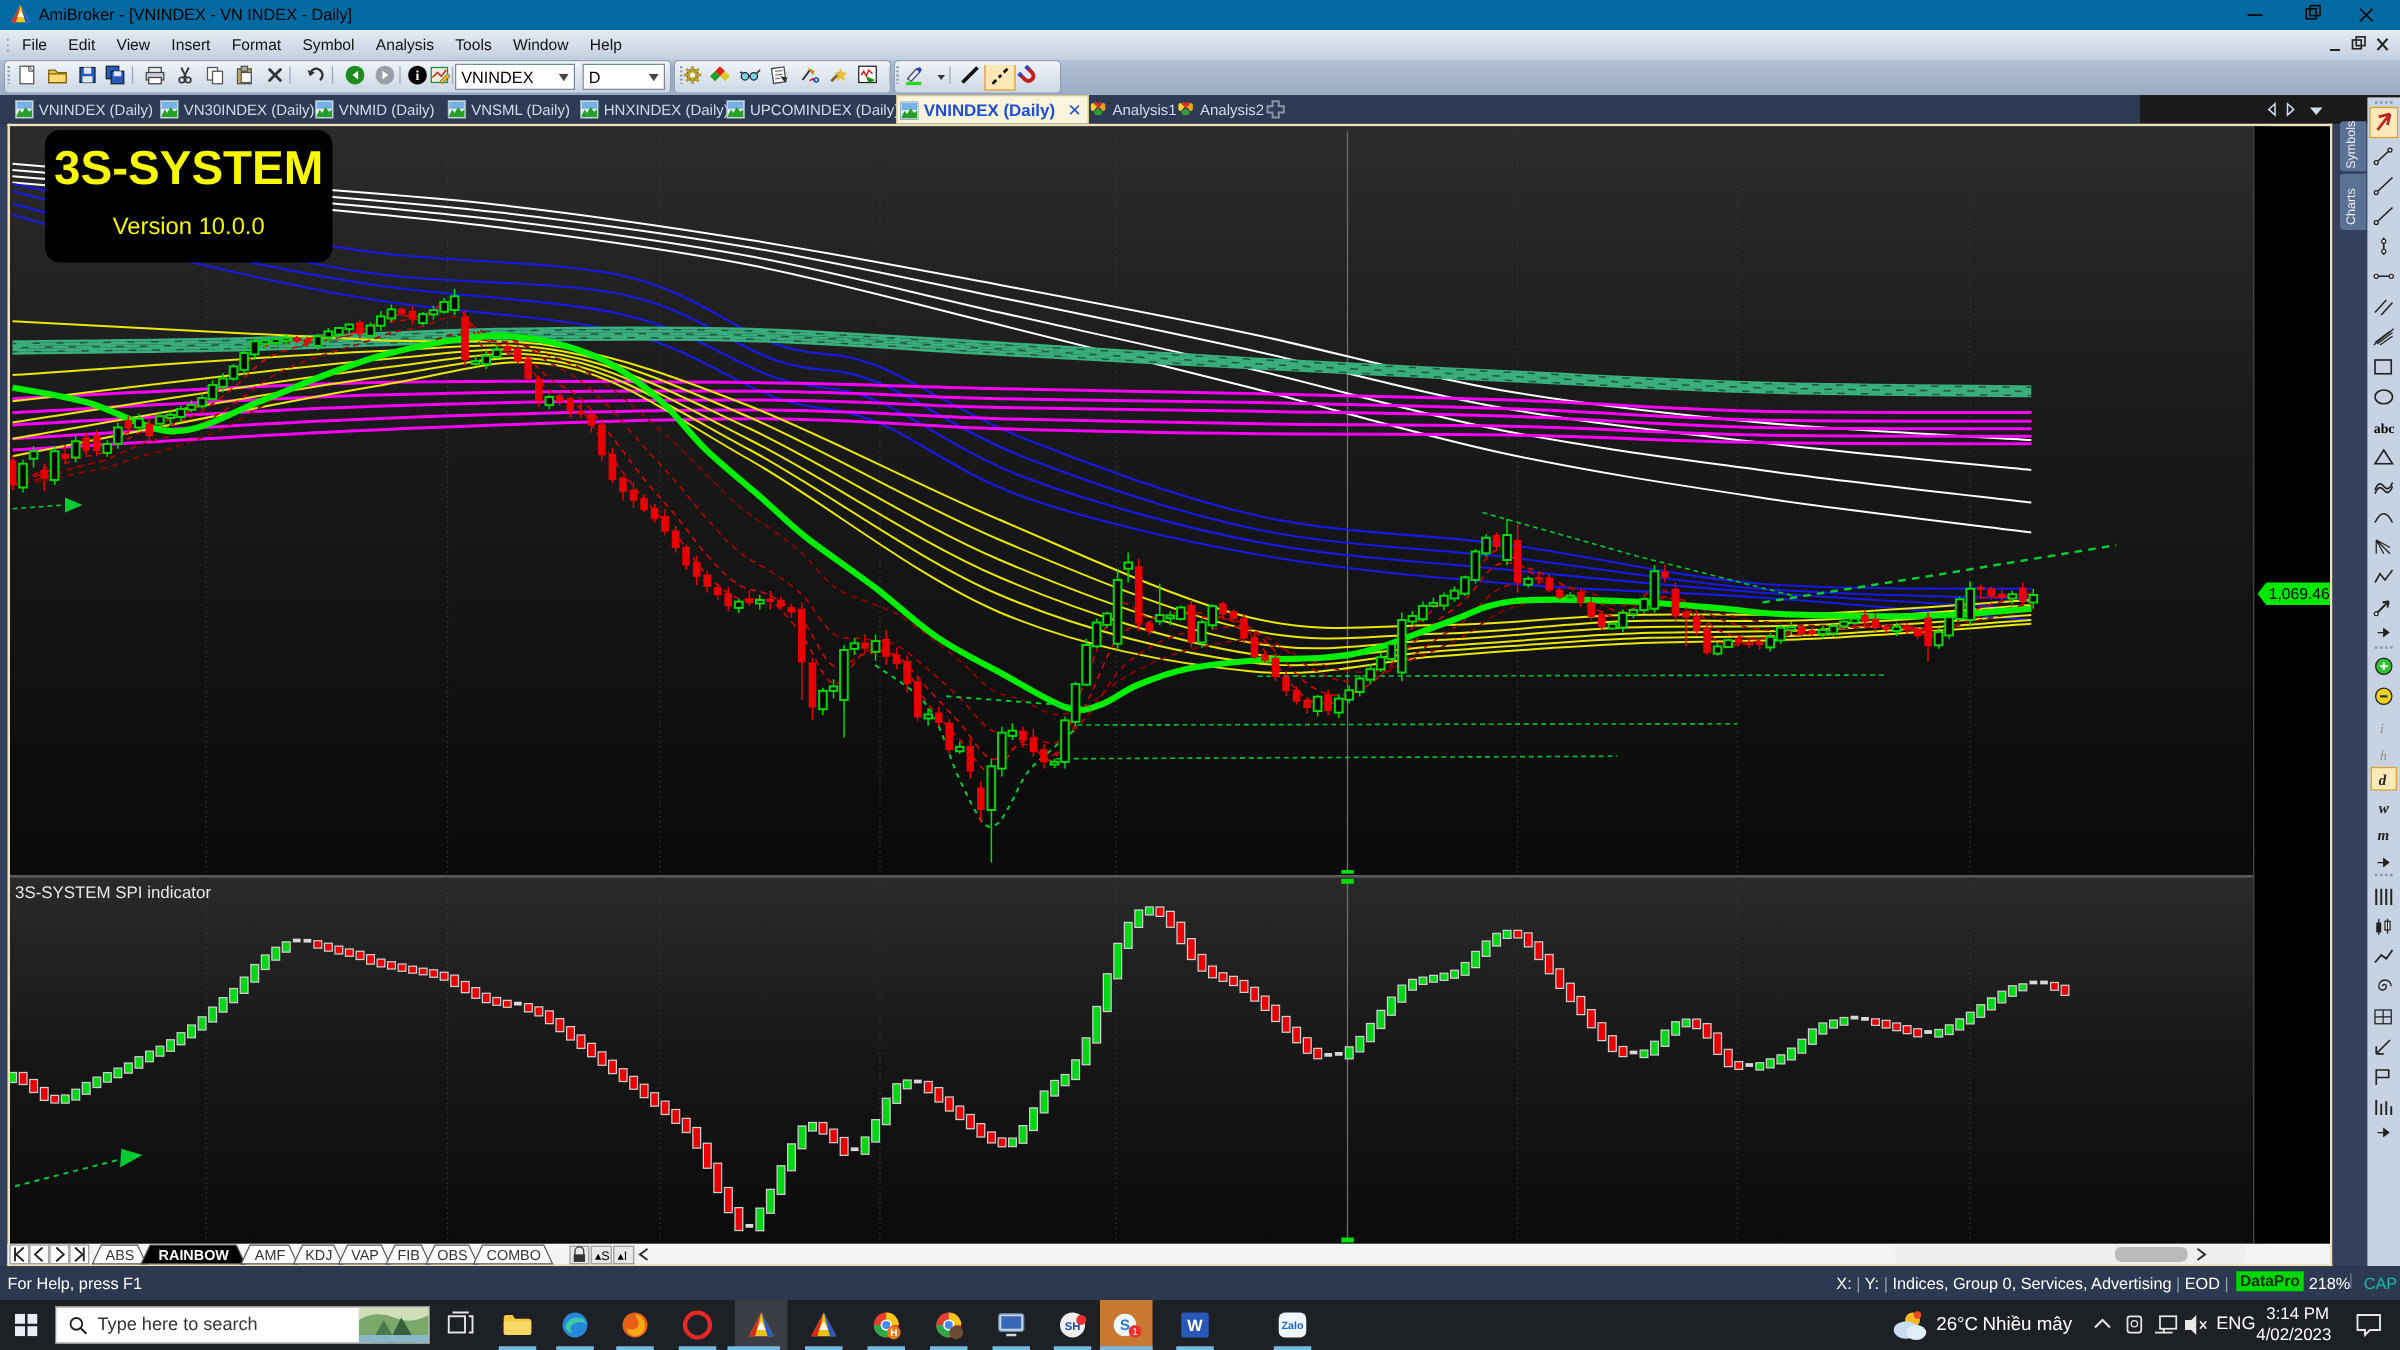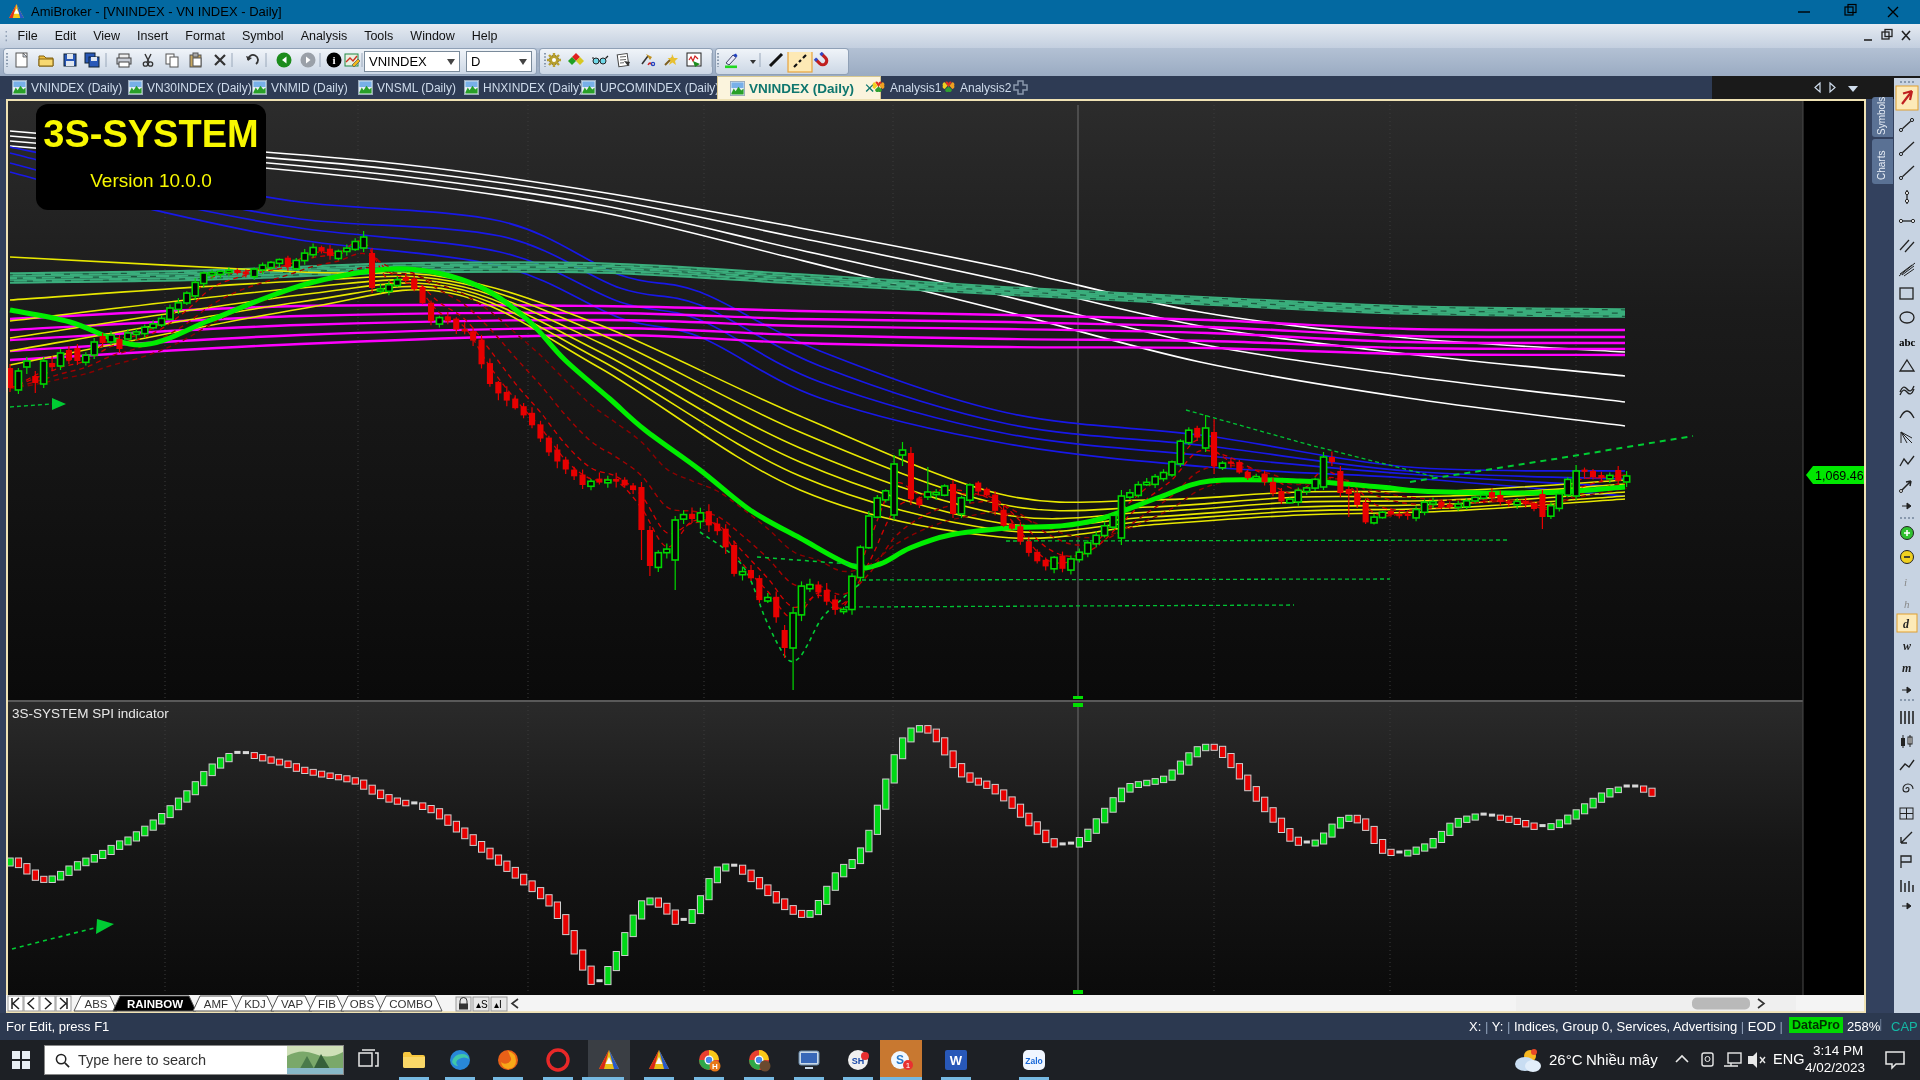--- a/index.html
+++ b/index.html
@@ -200,21 +200,21 @@
     <span class="tab" style="left:464px;top:4px"><svg width="15" height="15" viewBox="0 0 16 16" style="vertical-align:-3px;margin-right:4px">
         <rect x="0.5" y="0.5" width="15" height="15" fill="#e8eef6" stroke="#9ab"></rect>
         <rect x="1.5" y="1.5" width="13" height="6" fill="#78b0e8"></rect>
         <path d="M1.5 13 L4 8 L6 11 L9 6 L12 10 L14.5 8 L14.5 14.5 L1.5 14.5 Z" fill="#28a028"></path>
       </svg>HNXINDEX (Daily)</span>
     <span class="tab" style="left:581px;top:4px"><svg width="15" height="15" viewBox="0 0 16 16" style="vertical-align:-3px;margin-right:4px">
         <rect x="0.5" y="0.5" width="15" height="15" fill="#e8eef6" stroke="#9ab"></rect>
         <rect x="1.5" y="1.5" width="13" height="6" fill="#78b0e8"></rect>
         <path d="M1.5 13 L4 8 L6 11 L9 6 L12 10 L14.5 8 L14.5 14.5 L1.5 14.5 Z" fill="#28a028"></path>
       </svg>UPCOMINDEX (Daily)</span>
-    <span class="tab" style="left:717px;top:0;background:#fbf4dd;color:#0f766e;font-weight:bold;font-size:13.5px;padding:3px 5px 0 12px;height:23px;border:1px solid #d8c890;border-bottom:none"><svg width="15" height="15" viewBox="0 0 16 16" style="vertical-align:-3px;margin-right:4px">
+    <span class="tab" style="left:717px;top:0;background:#fbf4dd;color:#1d4ed8;font-weight:bold;font-size:13.5px;padding:3px 5px 0 2px;height:23px;border:1px solid #d8c890;border-bottom:none"><svg width="15" height="15" viewBox="0 0 16 16" style="vertical-align:-3px;margin-right:4px">
         <rect x="0.5" y="0.5" width="15" height="15" fill="#e8eef6" stroke="#9ab"></rect>
         <rect x="1.5" y="1.5" width="13" height="6" fill="#78b0e8"></rect>
         <path d="M1.5 13 L4 8 L6 11 L9 6 L12 10 L14.5 8 L14.5 14.5 L1.5 14.5 Z" fill="#28a028"></path>
       </svg>VNINDEX (Daily)<span style="font-weight:normal;margin-left:10px">✕</span></span>
     <span class="tab" style="left:871px;top:4px"><svg width="15" height="15" viewBox="0 0 16 16" style="vertical-align:-3px;margin-right:4px">
         <path d="M4.5 2 A2.3 2.3 0 0 1 8 4 A2.3 2.3 0 0 1 11.5 2 L8 8 Z" fill="#e03020"></path>
         <path d="M12 2.5 A2.3 2.3 0 0 1 14 6 A2.3 2.3 0 0 1 12 9.5 L9 6 Z" fill="#f0a020"></path>
         <path d="M4 9.5 A2.3 2.3 0 0 1 2 6 A2.3 2.3 0 0 1 4 2.5 L7 6 Z" fill="#f0d020"></path>
         <path d="M4.5 10 L8 7 L11.5 10 A2.3 2.3 0 0 1 8 12.5 A2.3 2.3 0 0 1 4.5 10 Z" fill="#30a030"></path>
       </svg>Analysis1</span>
@@ -1068,24 +1068,24 @@
     </g>
     <g transform="translate(5,776)">
       <path d="M2 14 L2 2 L12 2 L12 8 L2 8" fill="none" stroke="#222" stroke-width="1.3"></path>
     </g>
     <g transform="translate(5,800)">
       <path d="M2 2 L2 14 M6 5 L6 14 M10 3 L10 14 M14 7 L14 14" stroke="#222" stroke-width="1.5"></path>
     </g>
     <path d="M8 828 l5 0 M13 825 l0 6 l4 -3 Z" stroke="#222" fill="#222" stroke-width="1"></path>
   </svg>
 <div class="statusbar">
-    <span style="position:absolute;left:6px;top:6px">For Edit, press F1</span>
+    <span style="position:absolute;left:6px;top:6px">For Help, press F1</span>
     <span style="position:absolute;right:137px;top:6px;white-space:nowrap">X: <span style="color:#8fa0b8">|</span> Y: <span style="color:#8fa0b8">|</span> Indices, Group 0, Services, Advertising <span style="color:#8fa0b8">|</span> EOD <span style="color:#8fa0b8">|</span></span>
     <span style="position:absolute;left:1789px;top:4px;background:#00d800;color:#003000;padding:1px 3px;font-weight:bold;font-size:12.5px">DataPro</span>
-    <span style="position:absolute;left:1847px;top:6px">258%</span>
+    <span style="position:absolute;left:1847px;top:6px">218%</span>
     <span style="position:absolute;left:1879px;top:3px;color:#6a7a94">|</span>
     <span style="position:absolute;left:1891px;top:6px;color:#14b8a6">CAP</span>
   </div>
 <div class="taskbar">
     <svg width="18" height="18" viewBox="0 0 18 18" style="position:absolute;left:12px;top:11px">
       <rect x="0" y="0" width="8" height="8" fill="#e8eef4"></rect>
       <rect x="10" y="0" width="8" height="8" fill="#e8eef4"></rect>
       <rect x="0" y="10" width="8" height="8" fill="#e8eef4"></rect>
       <rect x="10" y="10" width="8" height="8" fill="#e8eef4"></rect>
     </svg>

